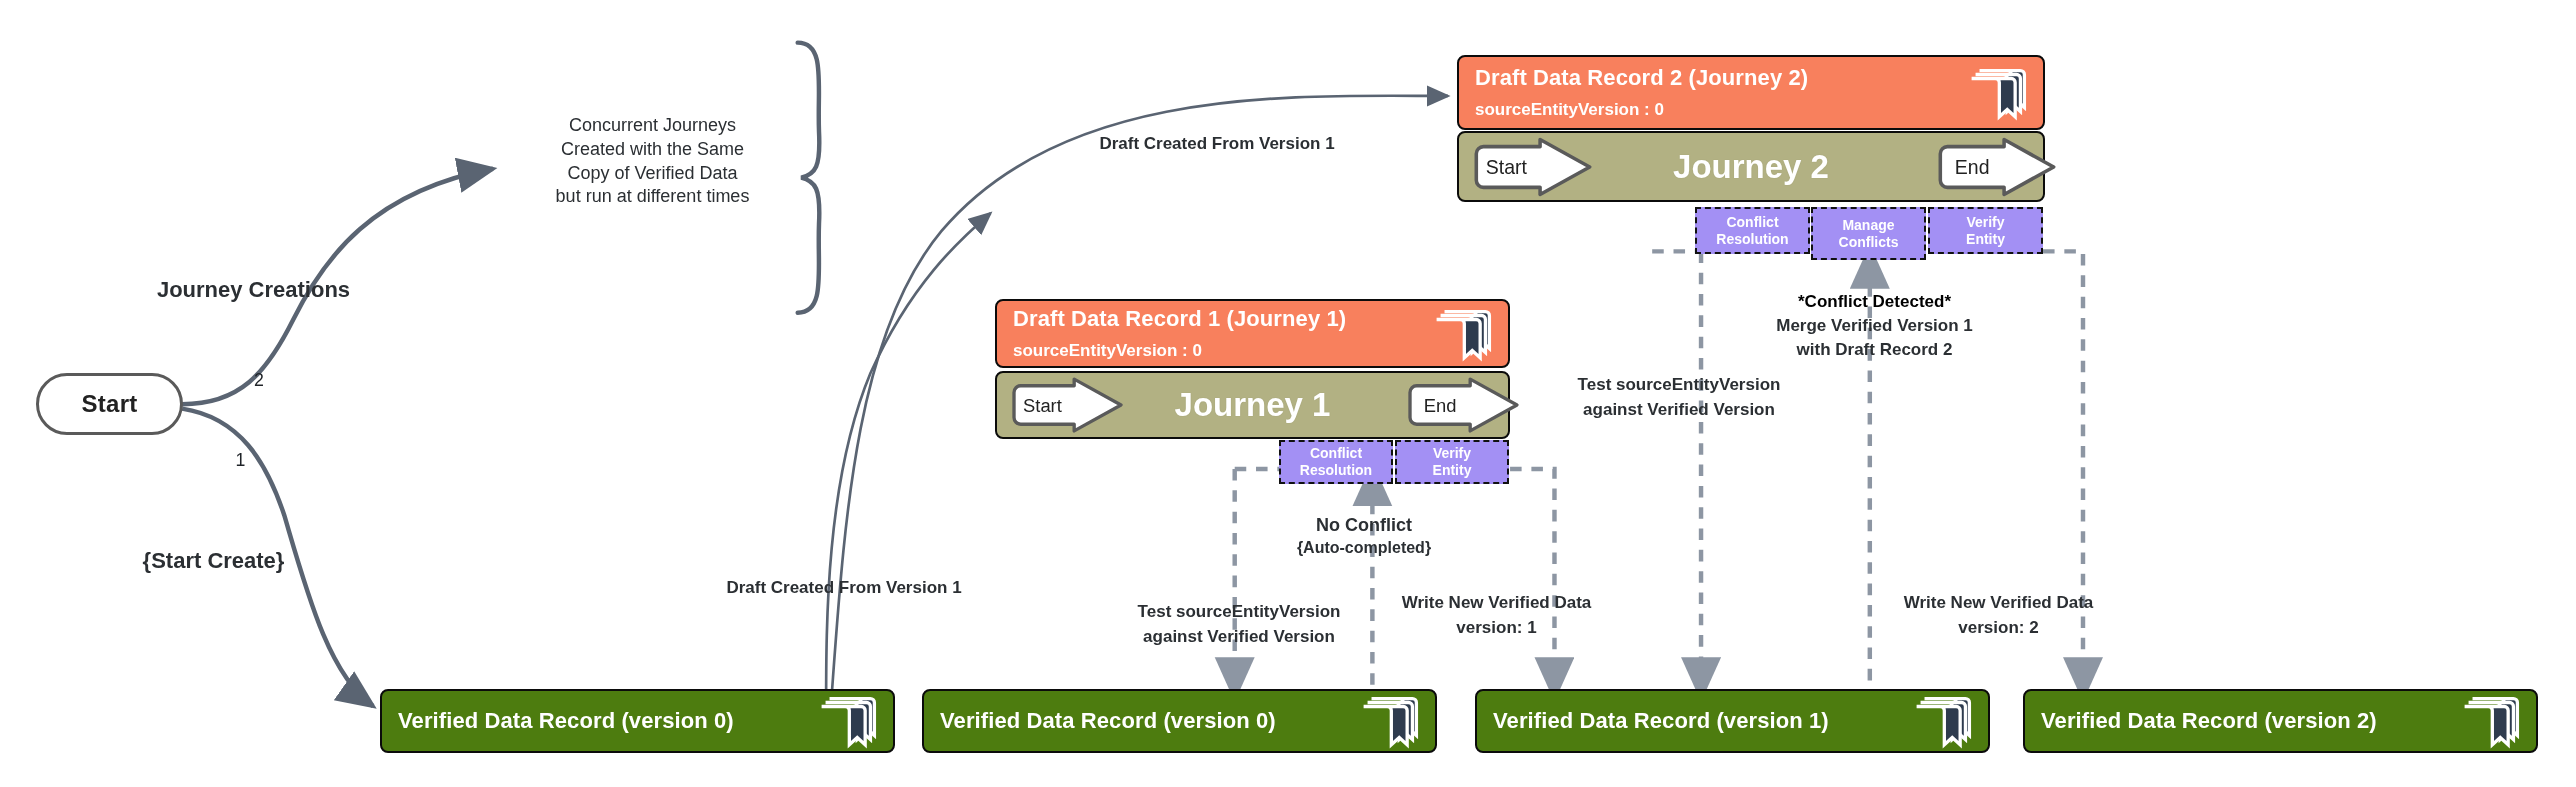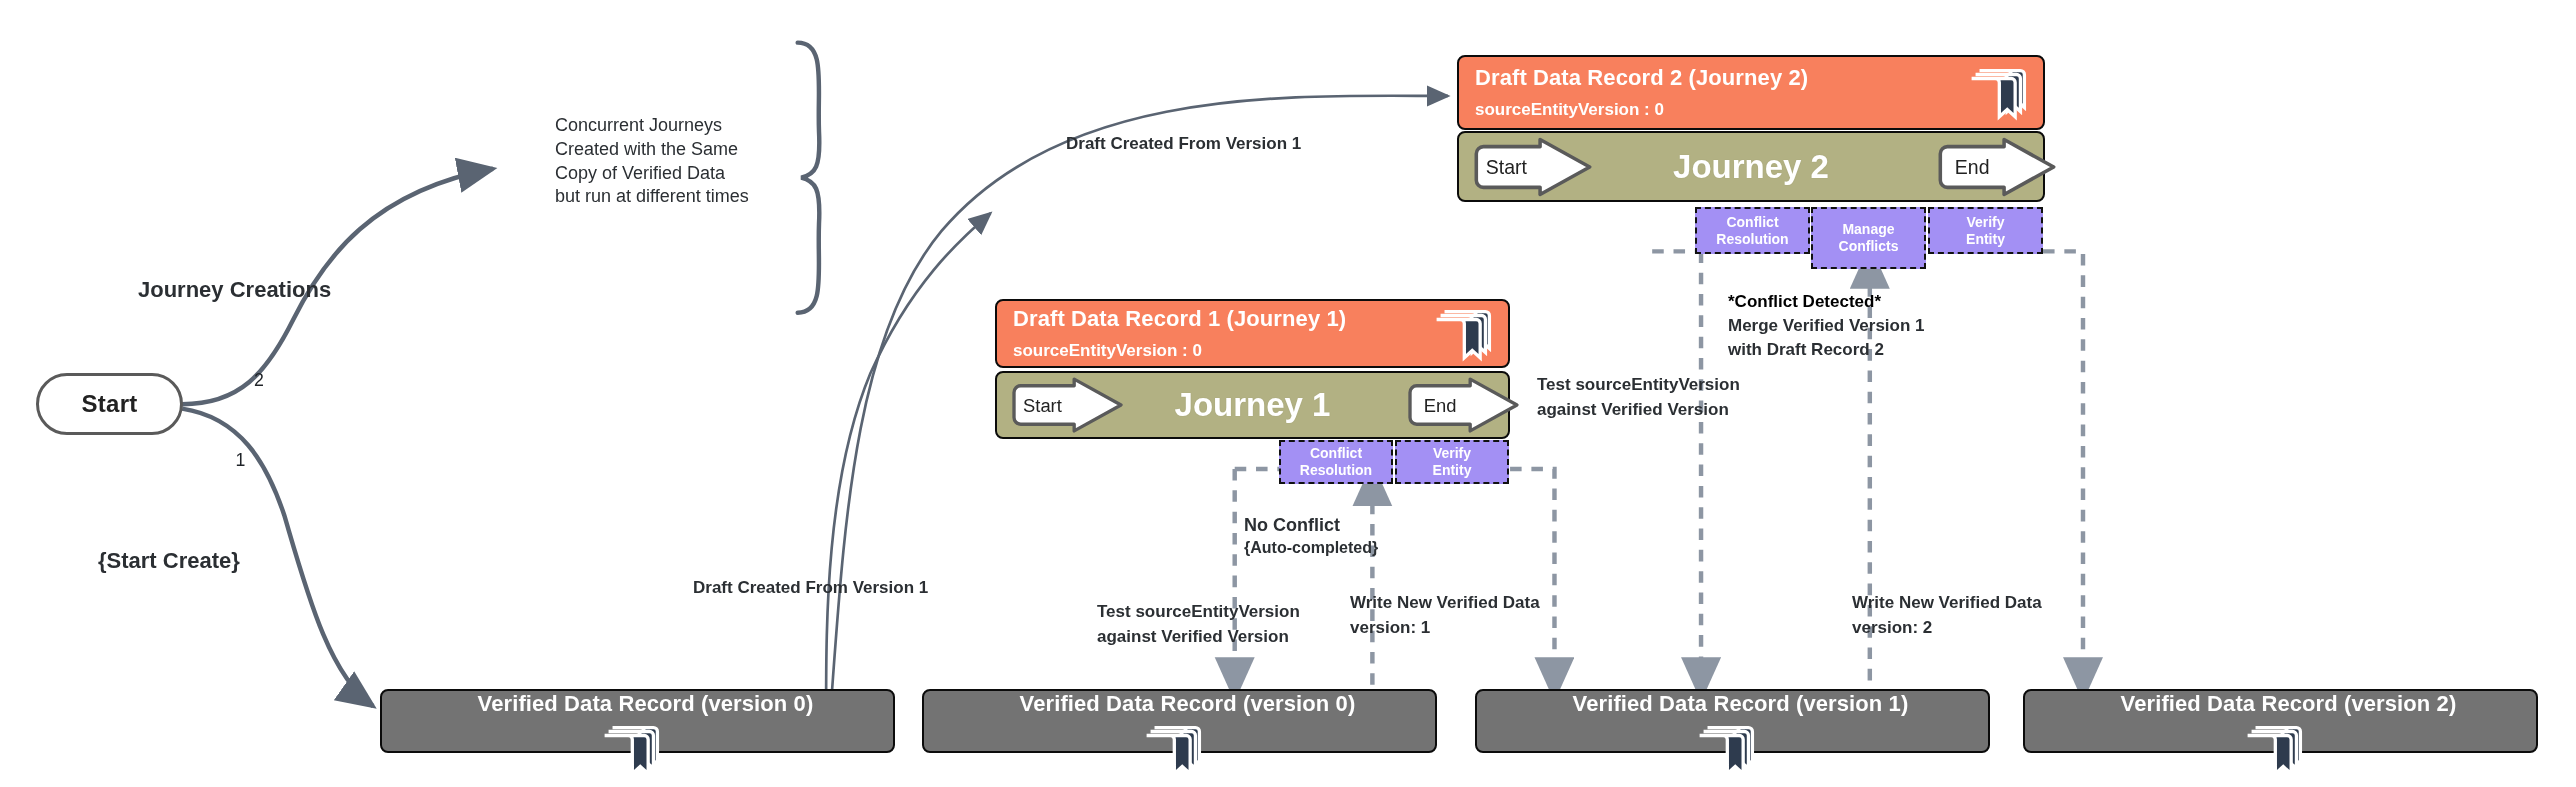--- a/index.html
+++ b/index.html
@@ -13,21 +13,21 @@
 
   
   .start-pill{
     left:36px;top:373px;width:147px;height:62px;
     border:3.1px solid #5a5a5a;border-radius:32px;background:#ffffff;
     display:flex;align-items:center;justify-content:center;
     font-size:24px;font-weight:bold;color:#222;letter-spacing:0.3px;
   }
 
   
-  .ann{position:absolute;text-align:left;line-height:1.32;color:#2b2f33;}
+  .ann{position:absolute;text-align:center;line-height:1.32;color:#2b2f33;}
   .t-journey-creations{left:138px;top:275px;width:231px;font-size:22px;font-weight:bold;}
   .t-entity-create{left:98px;top:546px;width:231px;font-size:22px;font-weight:bold;}
   .t-concurrent{left:555px;top:114px;width:195px;font-size:18px;font-weight:normal;}
   .t-newentity{left:355px;top:613px;width:284px;font-size:18.7px;}
   .t-newentity b{font-weight:bold;}
   .t-draft1{left:693px;top:577px;width:302px;font-size:17px;font-weight:bold;}
   .t-draft2{left:1066px;top:133px;width:302px;font-size:17px;font-weight:bold;}
 
   .t-test1{left:1097px;top:600px;width:284px;font-size:17px;font-weight:bold;line-height:1.45;}
   .t-test2{left:1537px;top:373px;width:284px;font-size:17px;font-weight:bold;line-height:1.45;}
@@ -40,21 +40,21 @@
 
   
   .record{
     position:absolute;box-sizing:border-box;border:2.7px solid #0b0b0b;border-radius:8px;
     display:flex;align-items:center;
   }
   .record .rtext{flex:1;padding-left:16px;color:#ffffff;}
   .record .line1{font-size:22px;font-weight:bold;letter-spacing:0.1px;}
   .record .line2{font-size:17px;font-weight:bold;margin-top:9px;}
   .orange{background:#f8805d;}
-  .blue{background:#737373;flex-direction:column;}
+  .blue{background:#4d7c0f;}
   .blue .line1{font-size:22px;font-weight:bold;}
 
   .bookicon{width:66px;height:66px;margin-right:12.4px;flex:0 0 auto;}
 
   
   .journey{
     position:absolute;box-sizing:border-box;background:#b2b183;
     border:2.7px solid #0b0b0b;border-radius:8px;
     display:flex;align-items:center;justify-content:center;
   }
@@ -184,21 +184,21 @@
       <text x="42" y="43" text-anchor="middle" font-family="Liberation Sans, sans-serif" font-size="22" fill="#222">End</text>
     </svg>
   </div>
 
   <div class="chip" style="left:1695px;top:207px;width:115px;height:47px;">
     <div>
       <div>Conflict</div>
       <div>Resolution</div>
     </div>
   </div>
-  <div class="chip" style="left:1811px;top:207px;width:115px;height:62px;">
+  <div class="chip" style="left:1811px;top:207px;width:115px;height:53px;">
     <div>
       <div>Manage</div>
       <div>Conflicts</div>
     </div>
   </div>
   <div class="chip" style="left:1928px;top:207px;width:115px;height:47px;">
     <div>
       <div>Verify</div>
       <div>Entity</div>
     </div>

